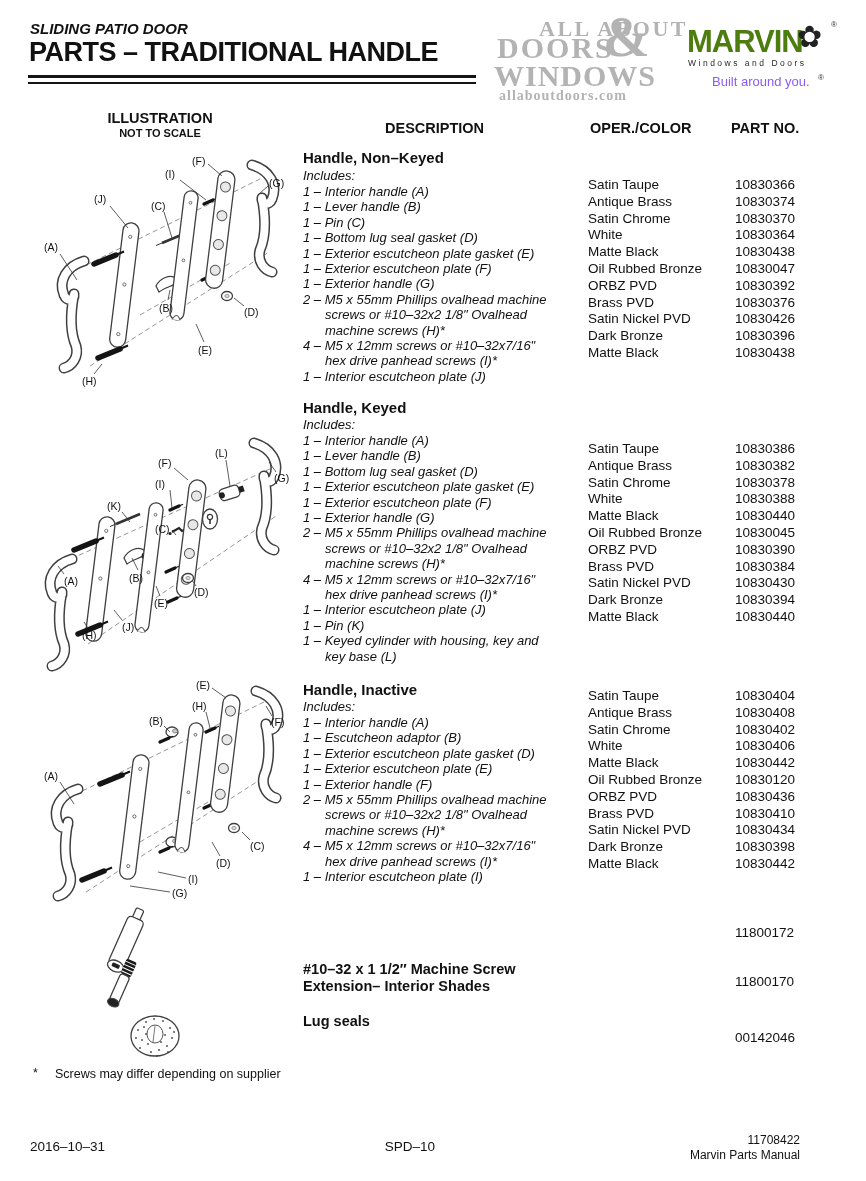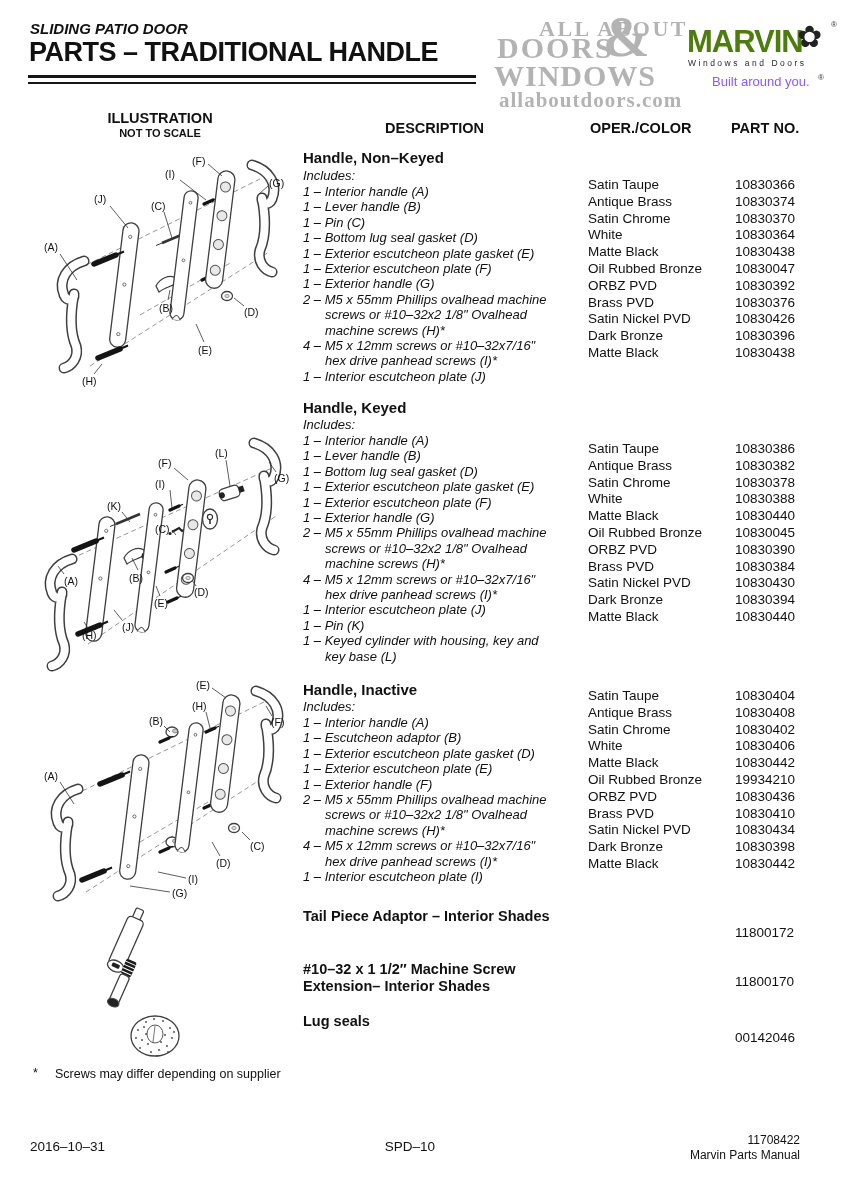--- a/index.html
+++ b/index.html
@@ -9,21 +9,21 @@
   
   .doc-subtitle{font-style:italic;font-weight:bold;font-size:15px;}
   .doc-title{font-weight:bold;font-size:27px;letter-spacing:-0.5px;}
   .title-rule{border-top:3px solid #151515;border-bottom:2px solid #151515;height:4px;}
   
   .aadw{color:#b3b3b3;font-family:"Liberation Serif",serif;font-weight:bold;}
   .aadw-1{font-size:22px;letter-spacing:2.5px;margin-left:32px;}
   .aadw-2{font-size:30px;letter-spacing:2px;}
   .aadw-3{font-size:30px;letter-spacing:1px;}
   .aadw-amp{font-size:56px;}
-  .aadw-web{font-size:21px;letter-spacing:1px;}
+  .aadw-web{font-size:14px;letter-spacing:1px;}
   
   .marvin-name{font-weight:bold;font-size:31px;letter-spacing:-1px;color:#4d7c0f;}
   .marvin-flower{font-size:30px;color:#222;}
   .marvin-reg{font-size:8px;color:#333;}
   .marvin-tag{font-size:8.5px;letter-spacing:2.5px;color:#2b2b2b;}
   .marvin-slogan{font-weight:normal;font-size:13px;color:#8b5cf6;text-align:right;}
   
   .colhead{font-weight:bold;font-size:14.5px;}
   .colnote{font-weight:bold;font-size:11px;}
   
@@ -464,21 +464,21 @@
       <div class="fin-row">
         <span class="fin-color">White</span>
         <span class="fin-part">10830406</span>
       </div>
       <div class="fin-row">
         <span class="fin-color">Matte Black</span>
         <span class="fin-part">10830442</span>
       </div>
       <div class="fin-row">
         <span class="fin-color">Oil Rubbed Bronze</span>
-        <span class="fin-part">19934210</span>
+        <span class="fin-part">10830120</span>
       </div>
       <div class="fin-row">
         <span class="fin-color">ORBZ PVD</span>
         <span class="fin-part">10830436</span>
       </div>
       <div class="fin-row">
         <span class="fin-color">Brass PVD</span>
         <span class="fin-part">10830410</span>
       </div>
       <div class="fin-row">
@@ -496,21 +496,20 @@
     </div>
 
   <svg class="abs" style="left:115px;top:902px" width="90" height="76" viewBox="0 0 90 76">
     <g transform="translate(18,4) rotate(24)">
       <rect x="4" y="0" width="8" height="11" rx="1.5" class="part"></rect>
       <rect x="0" y="10" width="17" height="52" rx="4" class="part"></rect>
       <ellipse cx="8.5" cy="62" rx="8.5" ry="5.5" class="part"></ellipse>
       <rect x="4.5" y="59.5" width="8" height="4" rx="1" fill="#222"></rect>
     </g>
   </svg>
-  <div class="abs extra-title" style="left:303px;top:908px;width:290px">Tail Piece Adaptor – Interior Shades</div>
   <div class="abs part-solo" style="left:735px;top:925px">11800172</div>
 
   <svg class="abs" style="left:112px;top:956px" width="90" height="60" viewBox="0 0 90 60">
     <g transform="translate(14,2) rotate(24)">
       <rect x="1" y="0" width="11" height="16" rx="2" fill="#1a1a1a"></rect>
       <line x1="1" y1="3" x2="12" y2="3" stroke="#fff" stroke-width="1"></line>
       <line x1="1" y1="6.5" x2="12" y2="6.5" stroke="#fff" stroke-width="1"></line>
       <line x1="1" y1="10" x2="12" y2="10" stroke="#fff" stroke-width="1"></line>
       <line x1="1" y1="13.5" x2="12" y2="13.5" stroke="#fff" stroke-width="1"></line>
       <rect x="1.5" y="16" width="10" height="30" rx="3" class="part"></rect>

